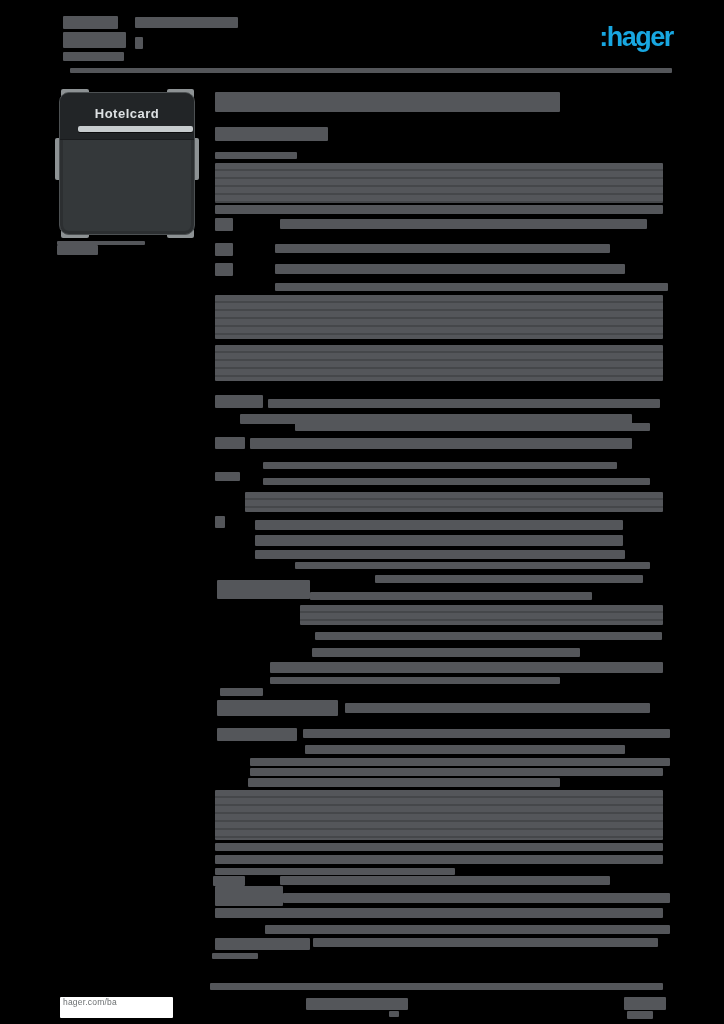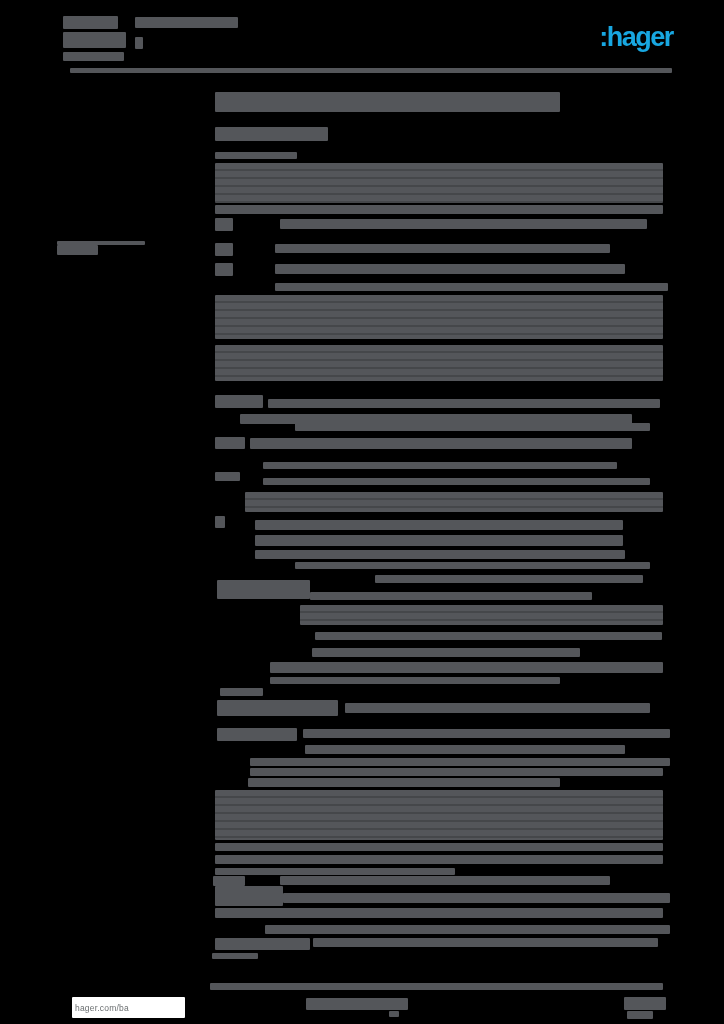--- a/index.html
+++ b/index.html
@@ -41,34 +41,48 @@
   .device-label{
     position:absolute;left:0;top:13px;width:100%;text-align:center;
     color:#dde1e3;font-size:13px;font-weight:bold;letter-spacing:.5px;
   }
   .slot{
     position:absolute;left:18px;top:33px;width:115px;height:6px;
     background:#c7ccce;border-radius:2px;box-shadow:0 1px 0 #0c0d0e;
   }
   
   .site-box{
-    position:absolute;left:72px;top:997px;width:113px;height:21px;background:#ffffff;
-    display:flex;align-items:center;border-radius:1px;
+    position:absolute;left:60px;top:997px;width:113px;height:21px;background:#ffffff;
+    display:flex;border-radius:1px;
   }
   .site-box span{
     color:#6b6f71;font-size:8.5px;padding-left:3px;letter-spacing:.2px;
   }
 </style>
 </head>
 <body>
 
 <div id="page" style="--page-bg: #000000; --red-col: #54565A; --red-dk: #45474A; --accent: #18A7E1;">
 
   <div class="logo">:hager</div>
 
+  <div class="device">
+    <div class="tab tl"></div>
+    <div class="tab tr"></div>
+    <div class="tab lm"></div>
+    <div class="tab rm"></div>
+    <div class="tab bl"></div>
+    <div class="tab br"></div>
+    <div class="face">
+      <div class="face-top">
+        <div class="device-label">Hotelcard</div>
+        <div class="slot"></div>
+      </div>
+    </div>
+  </div>
 
   <div id="redactions">
       <div class="red" style="left: 63px; top: 16px; width: 55px; height: 13px;"></div>
       <div class="red" style="left: 135px; top: 17px; width: 103px; height: 11px;"></div>
       <div class="red" style="left: 63px; top: 32px; width: 63px; height: 16px;"></div>
       <div class="red" style="left: 135px; top: 37px; width: 8px; height: 12px;"></div>
       <div class="red" style="left: 63px; top: 52px; width: 61px; height: 9px;"></div>
       <div class="red" style="left: 70px; top: 68px; width: 602px; height: 5px;"></div>
       <div class="red" style="left: 57px; top: 241px; width: 88px; height: 4px;"></div>
       <div class="red" style="left: 57px; top: 245px; width: 41px; height: 10px;"></div>

